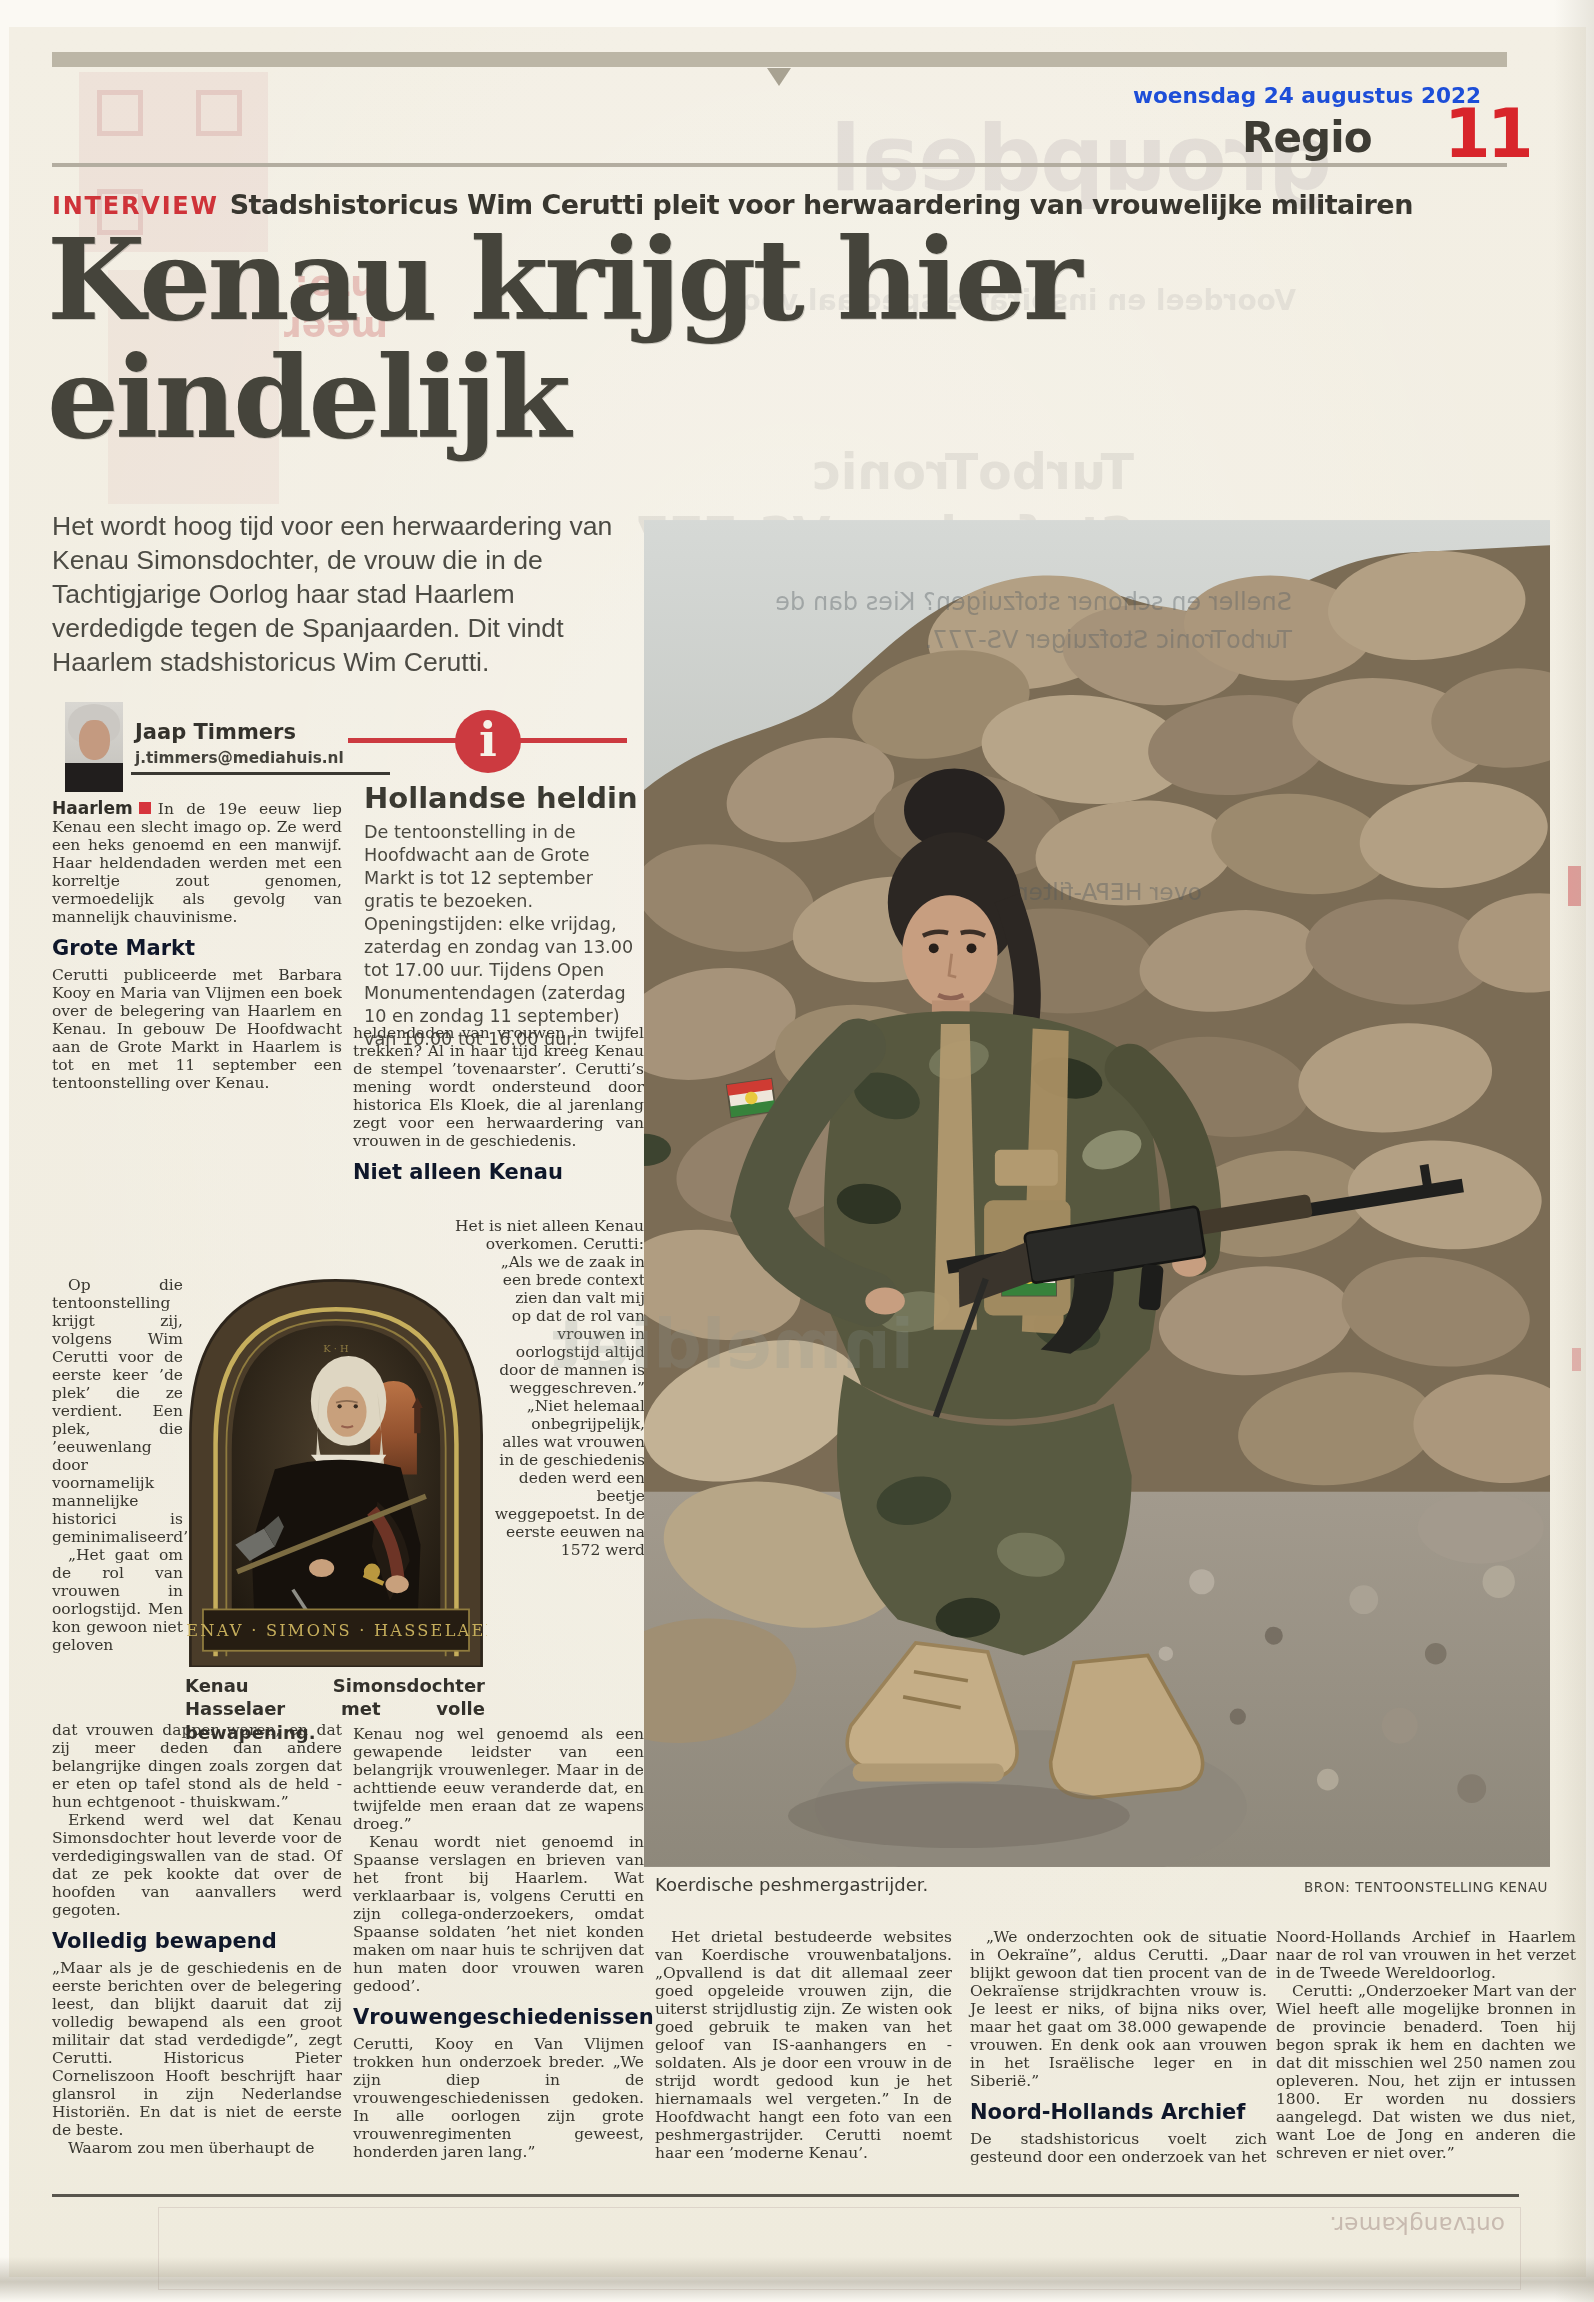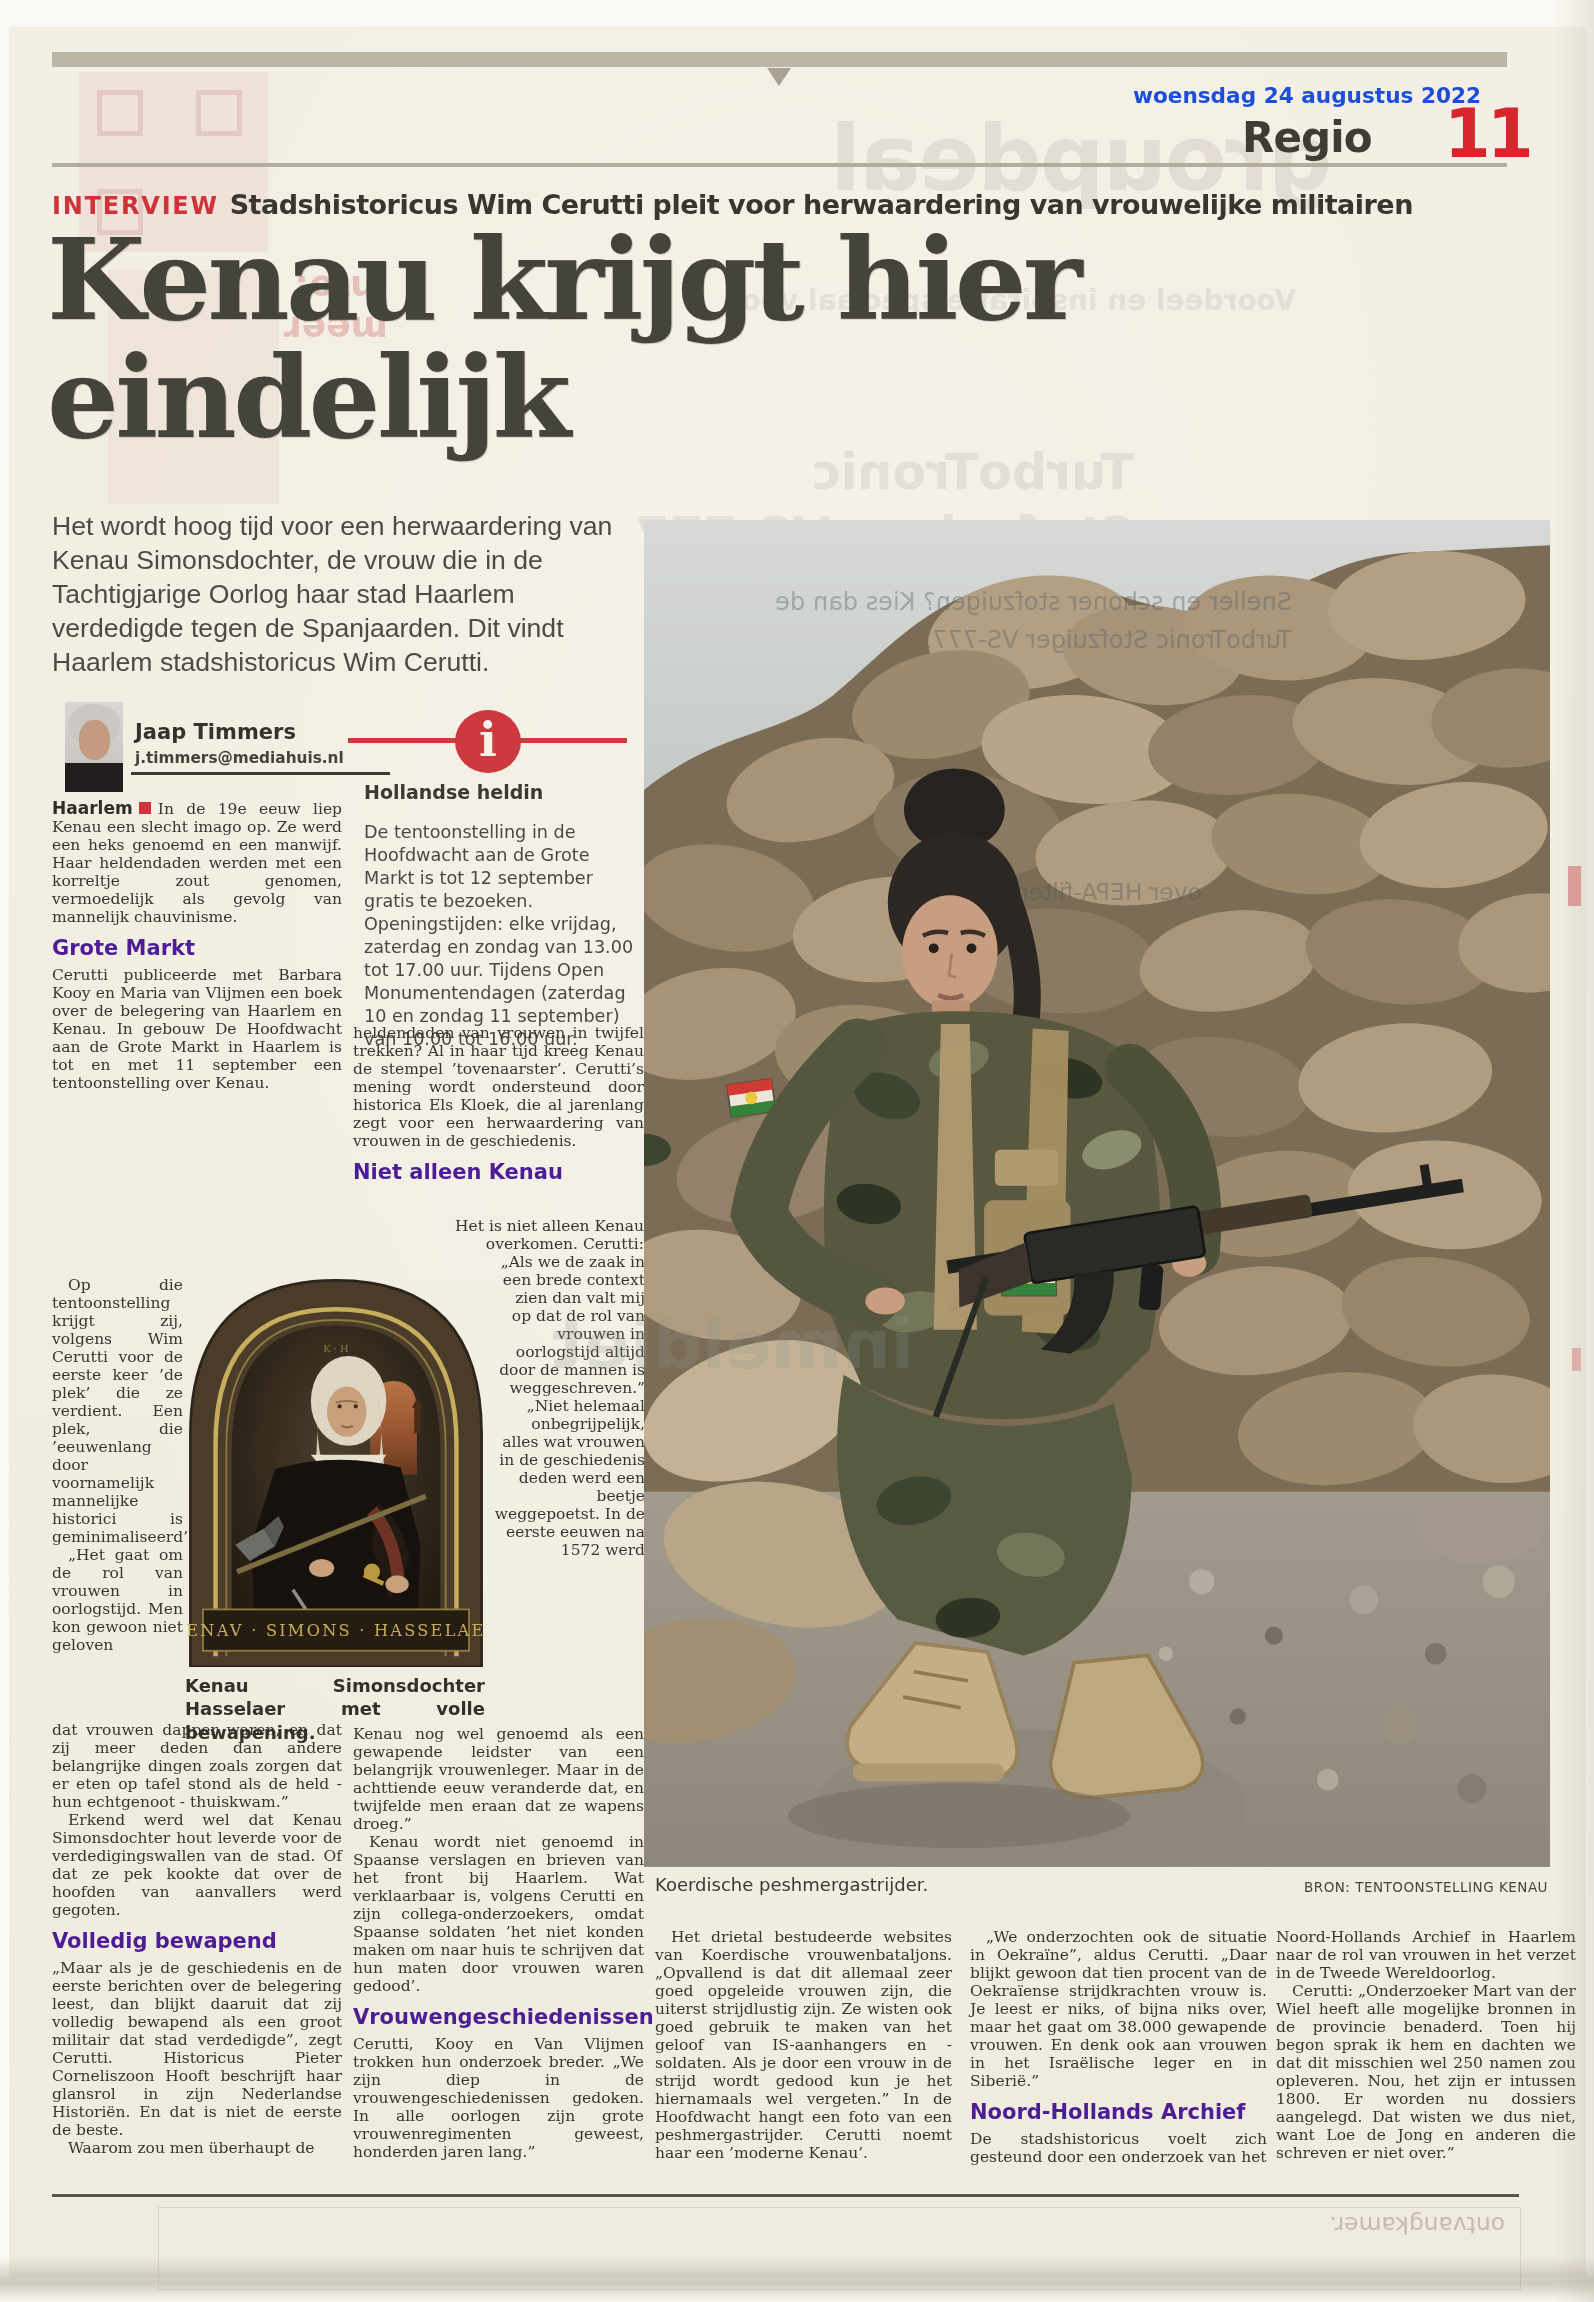--- a/index.html
+++ b/index.html
@@ -37,28 +37,28 @@
   .byname{left:135px;top:720px;font-family:"DejaVu Sans",sans-serif;font-weight:bold;font-size:21px;color:#34322c;}
   .byemail{left:135px;top:749px;font-family:"DejaVu Sans",sans-serif;font-weight:bold;font-size:15.3px;color:#44423b;}
   .byrule{left:131px;top:772px;width:259px;height:2.7px;background:#3a3832;}
 
   
   .inforule{left:348px;top:738px;width:279px;height:5.4px;background:#cc3a40;}
   .infoellipse{left:455px;top:710px;width:66px;height:63px;border-radius:50%;background:#cc3a40;
                display:flex;align-items:center;justify-content:center;}
   .infoellipse span{font-family:"DejaVu Serif",serif;font-weight:bold;font-size:47px;color:#f6f2e8;line-height:1;margin-top:-3.6px;}
 
-  .h-info{left:364px;top:781px;width:288px;font-family:"DejaVu Sans",sans-serif;font-weight:bold;font-size:19px;color:#3b3a32;}
+  .h-info{left:364px;top:781px;width:288px;font-family:"DejaVu Sans",sans-serif;font-weight:bold;font-size:29px;color:#3b3a32;}
   .infobody{left:364px;top:821px;width:281px;font-family:"DejaVu Sans",sans-serif;font-size:17.6px;line-height:23px;color:#4a4840;}
 
   
   .body{font-family:"DejaVu Serif",serif;font-size:15.5px;line-height:18px;color:#38362f;text-align:justify;}
   .body p{margin:0;}
   .body p.ind{text-indent:16px;}
-  .subhead{font-family:"DejaVu Sans",sans-serif;font-weight:bold;font-size:21px;color:#4c1d95;margin:10.8px 0 5.4px 0;line-height:23.4px;text-align:left;}
+  .subhead{font-family:"DejaVu Sans",sans-serif;font-weight:bold;font-size:21px;color:#0f172a;margin:10.8px 0 5.4px 0;line-height:23.4px;text-align:left;}
   .leadlabel{font-family:"DejaVu Sans",sans-serif;font-weight:bold;font-size:17px;color:#2f2d27;}
   .redsq{display:inline-block;width:11.7px;height:11.7px;background:#d6343c;margin:0 7.2px 0 6.3px;}
 
   .col1a{left:52px;top:799px;width:290px;}
   .col1b{left:52px;top:1276px;width:131px;}
   .col1c{left:52px;top:1721px;width:290px;}
   .col2a{left:353px;top:1024px;width:291px;}
   .col2n1{left:378px;top:1217px;width:266px;text-align:right;}
   .col2n2{left:491px;top:1253px;width:154px;text-align:right;}
   .col2c{left:353px;top:1725px;width:291px;}

